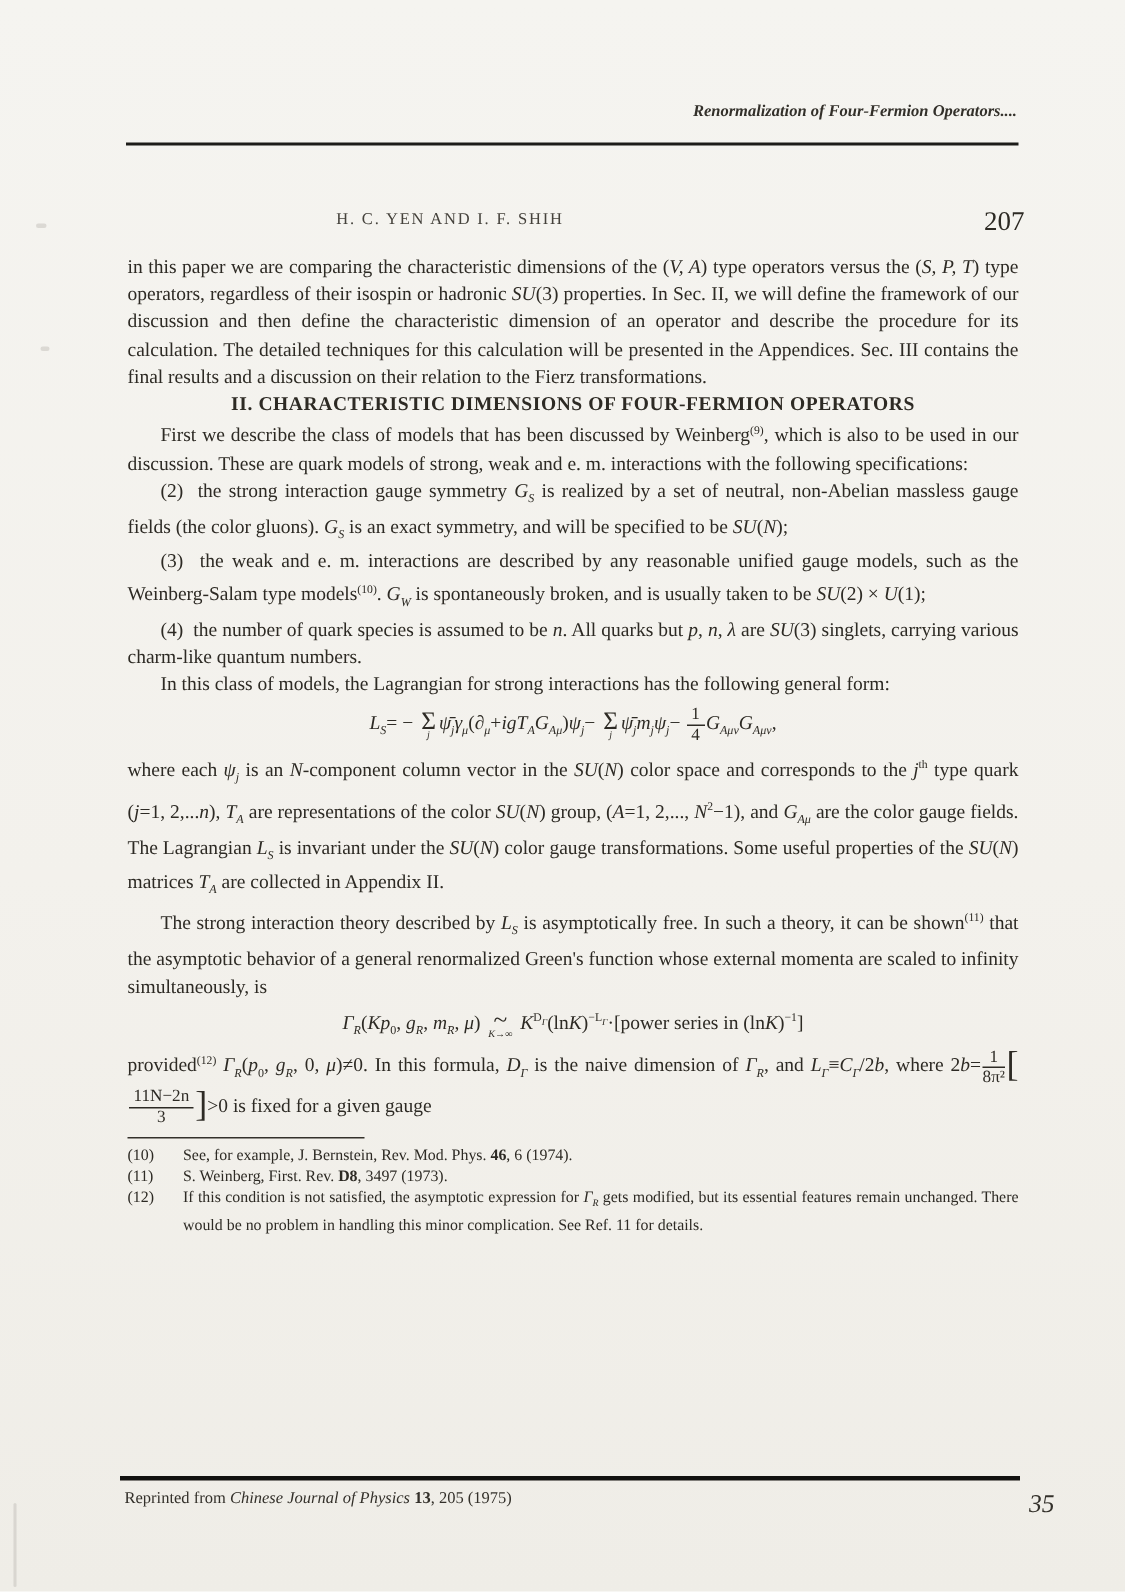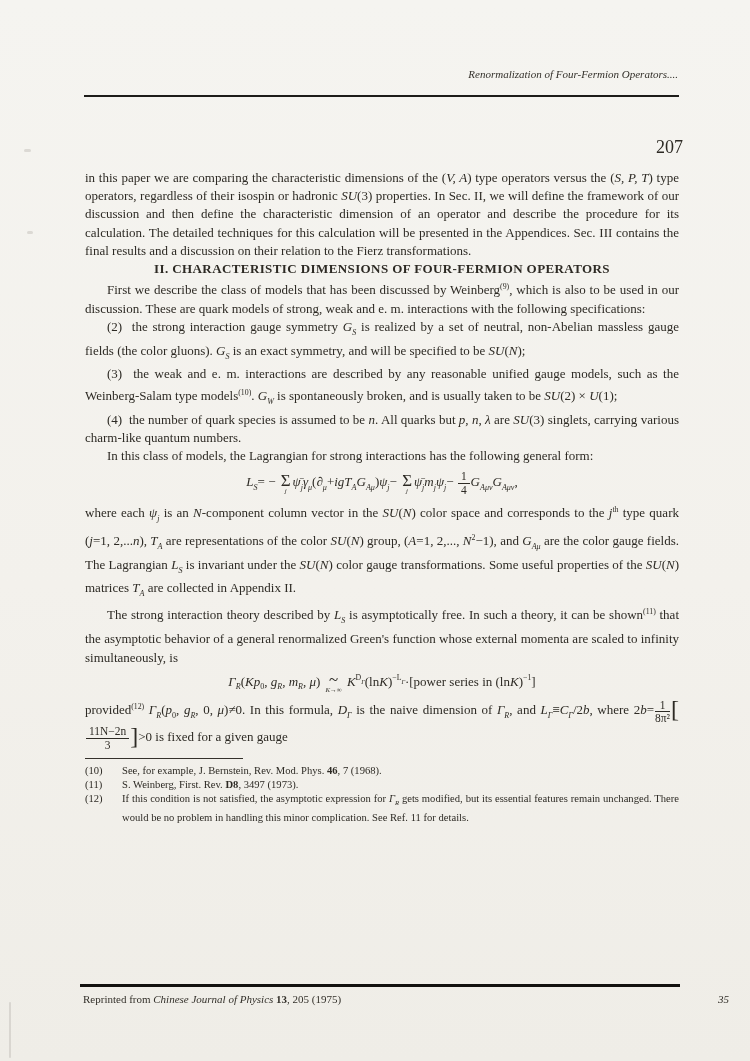--- a/index.html
+++ b/index.html
@@ -7,21 +7,21 @@
     width:750px;height:1061px;overflow:hidden;position:relative;
     background:linear-gradient(180deg,#f5f4f0 0%,#f3f1ec 55%,#efede7 100%);
     font-family:"Liberation Serif","DejaVu Serif",serif;
     color:#2d2a24;
     -webkit-font-smoothing:antialiased;
   }
   .page{position:absolute;inset:0;}
   
   .running-head{
     position:absolute;top:68px;right:72px;
-    font-size:11px;font-style:italic;font-weight:normal;color:#33302a;
+    font-size:11px;font-style:italic;font-weight:bold;color:#33302a;
   }
   .head-rule{
     position:absolute;left:84px;right:71px;top:95px;height:2px;background:#1d1c19;
   }
   .authors{
     position:absolute;top:140px;left:85px;width:430px;text-align:center;
     font-size:11px;letter-spacing:1.2px;color:#45423c;
   }
   .page-num-top{
     position:absolute;top:137px;left:656px;font-size:18px;color:#2d2a24;
@@ -61,32 +61,33 @@
   .underwrap .below{font-size:0.52em;font-style:italic;margin-top:-1px;}
   
   .fn-sep{width:158px;height:1px;background:#34312b;margin:6px 0 5px 0;}
   .footnotes{font-size:10.6px;line-height:14.4px;}
   .fn-row{display:flex;}
   .fn-label{flex:0 0 37px;}
   .fn-text{flex:1;text-align:justify;}
   
   .foot-rule{position:absolute;left:80px;width:600px;top:984px;height:3px;background:#12110f;}
   .footer-reprint{position:absolute;left:83px;top:993px;font-size:11px;color:#33302a;}
-  .page-num-bottom{position:absolute;left:718px;top:993px;font-size:11px;font-style:italic;color:#33302a;}
+  .page-num-bottom{position:absolute;left:686px;top:993px;font-size:17px;font-style:italic;color:#33302a;}
   
   .artifact{position:absolute;background:#c6c3bd;border-radius:2px;opacity:0.55;}
 </style>
 </head>
 <body>
 
 <div class="page">
 
   <div class="running-head">Renormalization of Four-Fermion Operators....</div>
   <div class="head-rule"></div>
 
+  <div class="authors">H. C. YEN AND I. F. SHIH</div>
   <div class="page-num-top">207</div>
 
   <div class="content">
 
     <p><span class="seg">in this paper we are comparing the characteristic dimensions of the (</span><span class="seg-i">V, A</span><span class="seg">) type operators versus the (</span><span class="seg-i">S, P, T</span><span class="seg">) type operators, regardless of their isospin or hadronic </span><span class="seg-i">SU</span><span class="seg">(3) properties. In Sec. II, we will define the framework of our discussion and then define the characteristic dimension of an operator and describe the procedure for its calculation. The detailed techniques for this calculation will be presented in the Appendices. Sec. III contains the final results and a discussion on their relation to the Fierz transformations.</span></p>
 
     <p class="section-heading">II.  CHARACTERISTIC DIMENSIONS OF FOUR-FERMION OPERATORS</p>
 
     <p class="indent"><span class="seg">First we describe the class of models that has been discussed by Weinberg</span><span class="seg-sup">(9)</span><span class="seg">, which is also to be used in our discussion. These are quark models of strong, weak and e. m. interactions with the following specifications:</span></p>
 
@@ -116,21 +117,21 @@
           <span class="below">K→∞</span>
         </span><span class="seg"> </span><span class="seg-i">K</span><span class="seg-isup">D</span><span class="seg-supsub">Γ</span><span class="seg">(ln</span><span class="seg-i">K</span><span class="seg">)</span><span class="seg-sup">−</span><span class="seg-isup">L</span><span class="seg-supsub">Γ</span><span class="seg">·[power series in (ln</span><span class="seg-i">K</span><span class="seg">)</span><span class="seg-sup">−1</span><span class="seg">]</span></div>
 
     <p><span class="seg">provided</span><span class="seg-sup">(12)</span><span class="seg"> </span><span class="seg-i">Γ</span><span class="seg-isub">R</span><span class="seg">(</span><span class="seg-i">p</span><span class="seg-sub">0</span><span class="seg">, </span><span class="seg-i">g</span><span class="seg-isub">R</span><span class="seg">, 0, </span><span class="seg-i">μ</span><span class="seg">)≠0. In this formula, </span><span class="seg-i">D</span><span class="seg-isub">Γ</span><span class="seg"> is the naive dimension of </span><span class="seg-i">Γ</span><span class="seg-isub">R</span><span class="seg">, and </span><span class="seg-i">L</span><span class="seg-isub">Γ</span><span class="seg">≡</span><span class="seg-i">C</span><span class="seg-isub">Γ</span><span class="seg">/2</span><span class="seg-i">b</span><span class="seg">, where 2</span><span class="seg-i">b</span><span class="seg">=</span><span class="frac"><span class="num">1</span><span class="den">8π²</span></span><span class="seg-big">[</span><span class="frac"><span class="num">11N−2n</span><span class="den">3</span></span><span class="seg-big">]</span><span class="seg">&gt;0 is fixed for a given gauge</span></p>
 
     <div class="fn-sep"></div>
 
     <div class="footnotes">
       <div class="fn-row">
         <span class="fn-label">(10)</span>
-        <span class="fn-text"><span class="seg">See, for example, J. Bernstein, Rev. Mod. Phys. </span><span class="seg-b">46</span><span class="seg">, 7 (1968).</span></span>
+        <span class="fn-text"><span class="seg">See, for example, J. Bernstein, Rev. Mod. Phys. </span><span class="seg-b">46</span><span class="seg">, 6 (1974).</span></span>
       </div>
       <div class="fn-row">
         <span class="fn-label">(11)</span>
         <span class="fn-text"><span class="seg">S. Weinberg, First. Rev. </span><span class="seg-b">D8</span><span class="seg">, 3497 (1973).</span></span>
       </div>
       <div class="fn-row">
         <span class="fn-label">(12)</span>
         <span class="fn-text"><span class="seg">If this condition is not satisfied, the asymptotic expression for </span><span class="seg-i">Γ</span><span class="seg-isub">R</span><span class="seg"> gets modified, but its essential features remain unchanged. There would be no problem in handling this minor complication. See Ref. 11 for details.</span></span>
       </div>
     </div>

